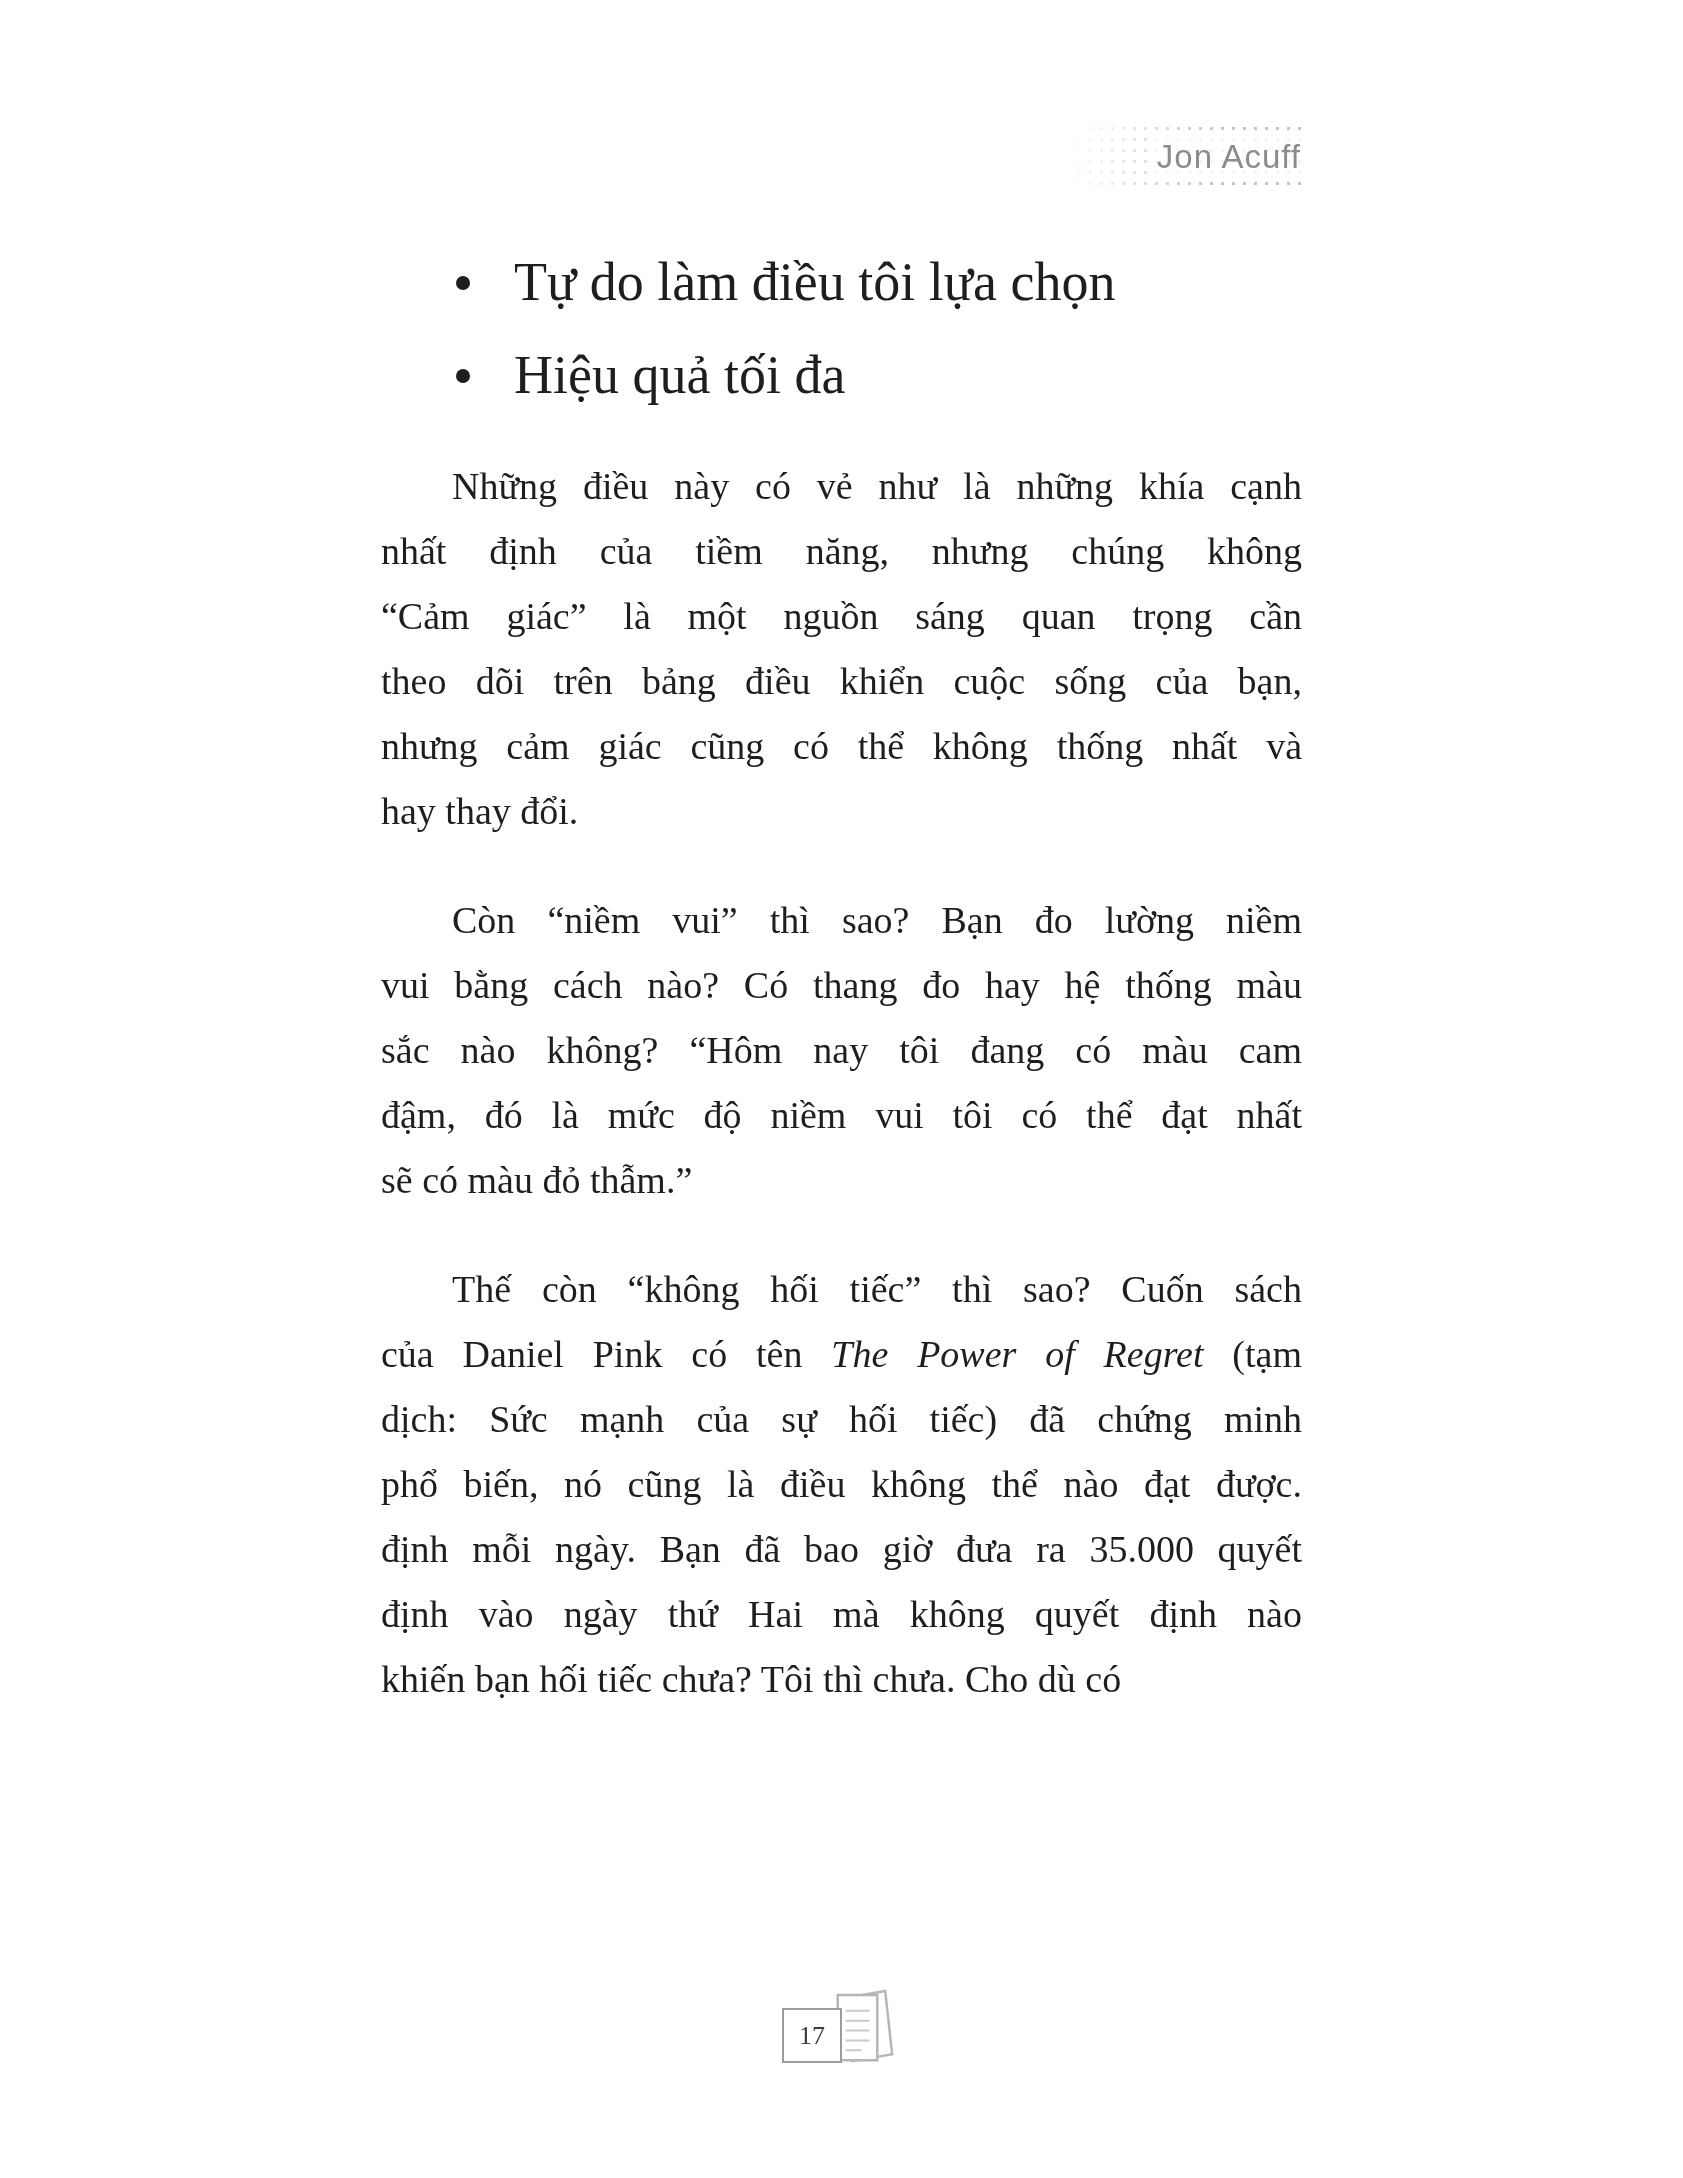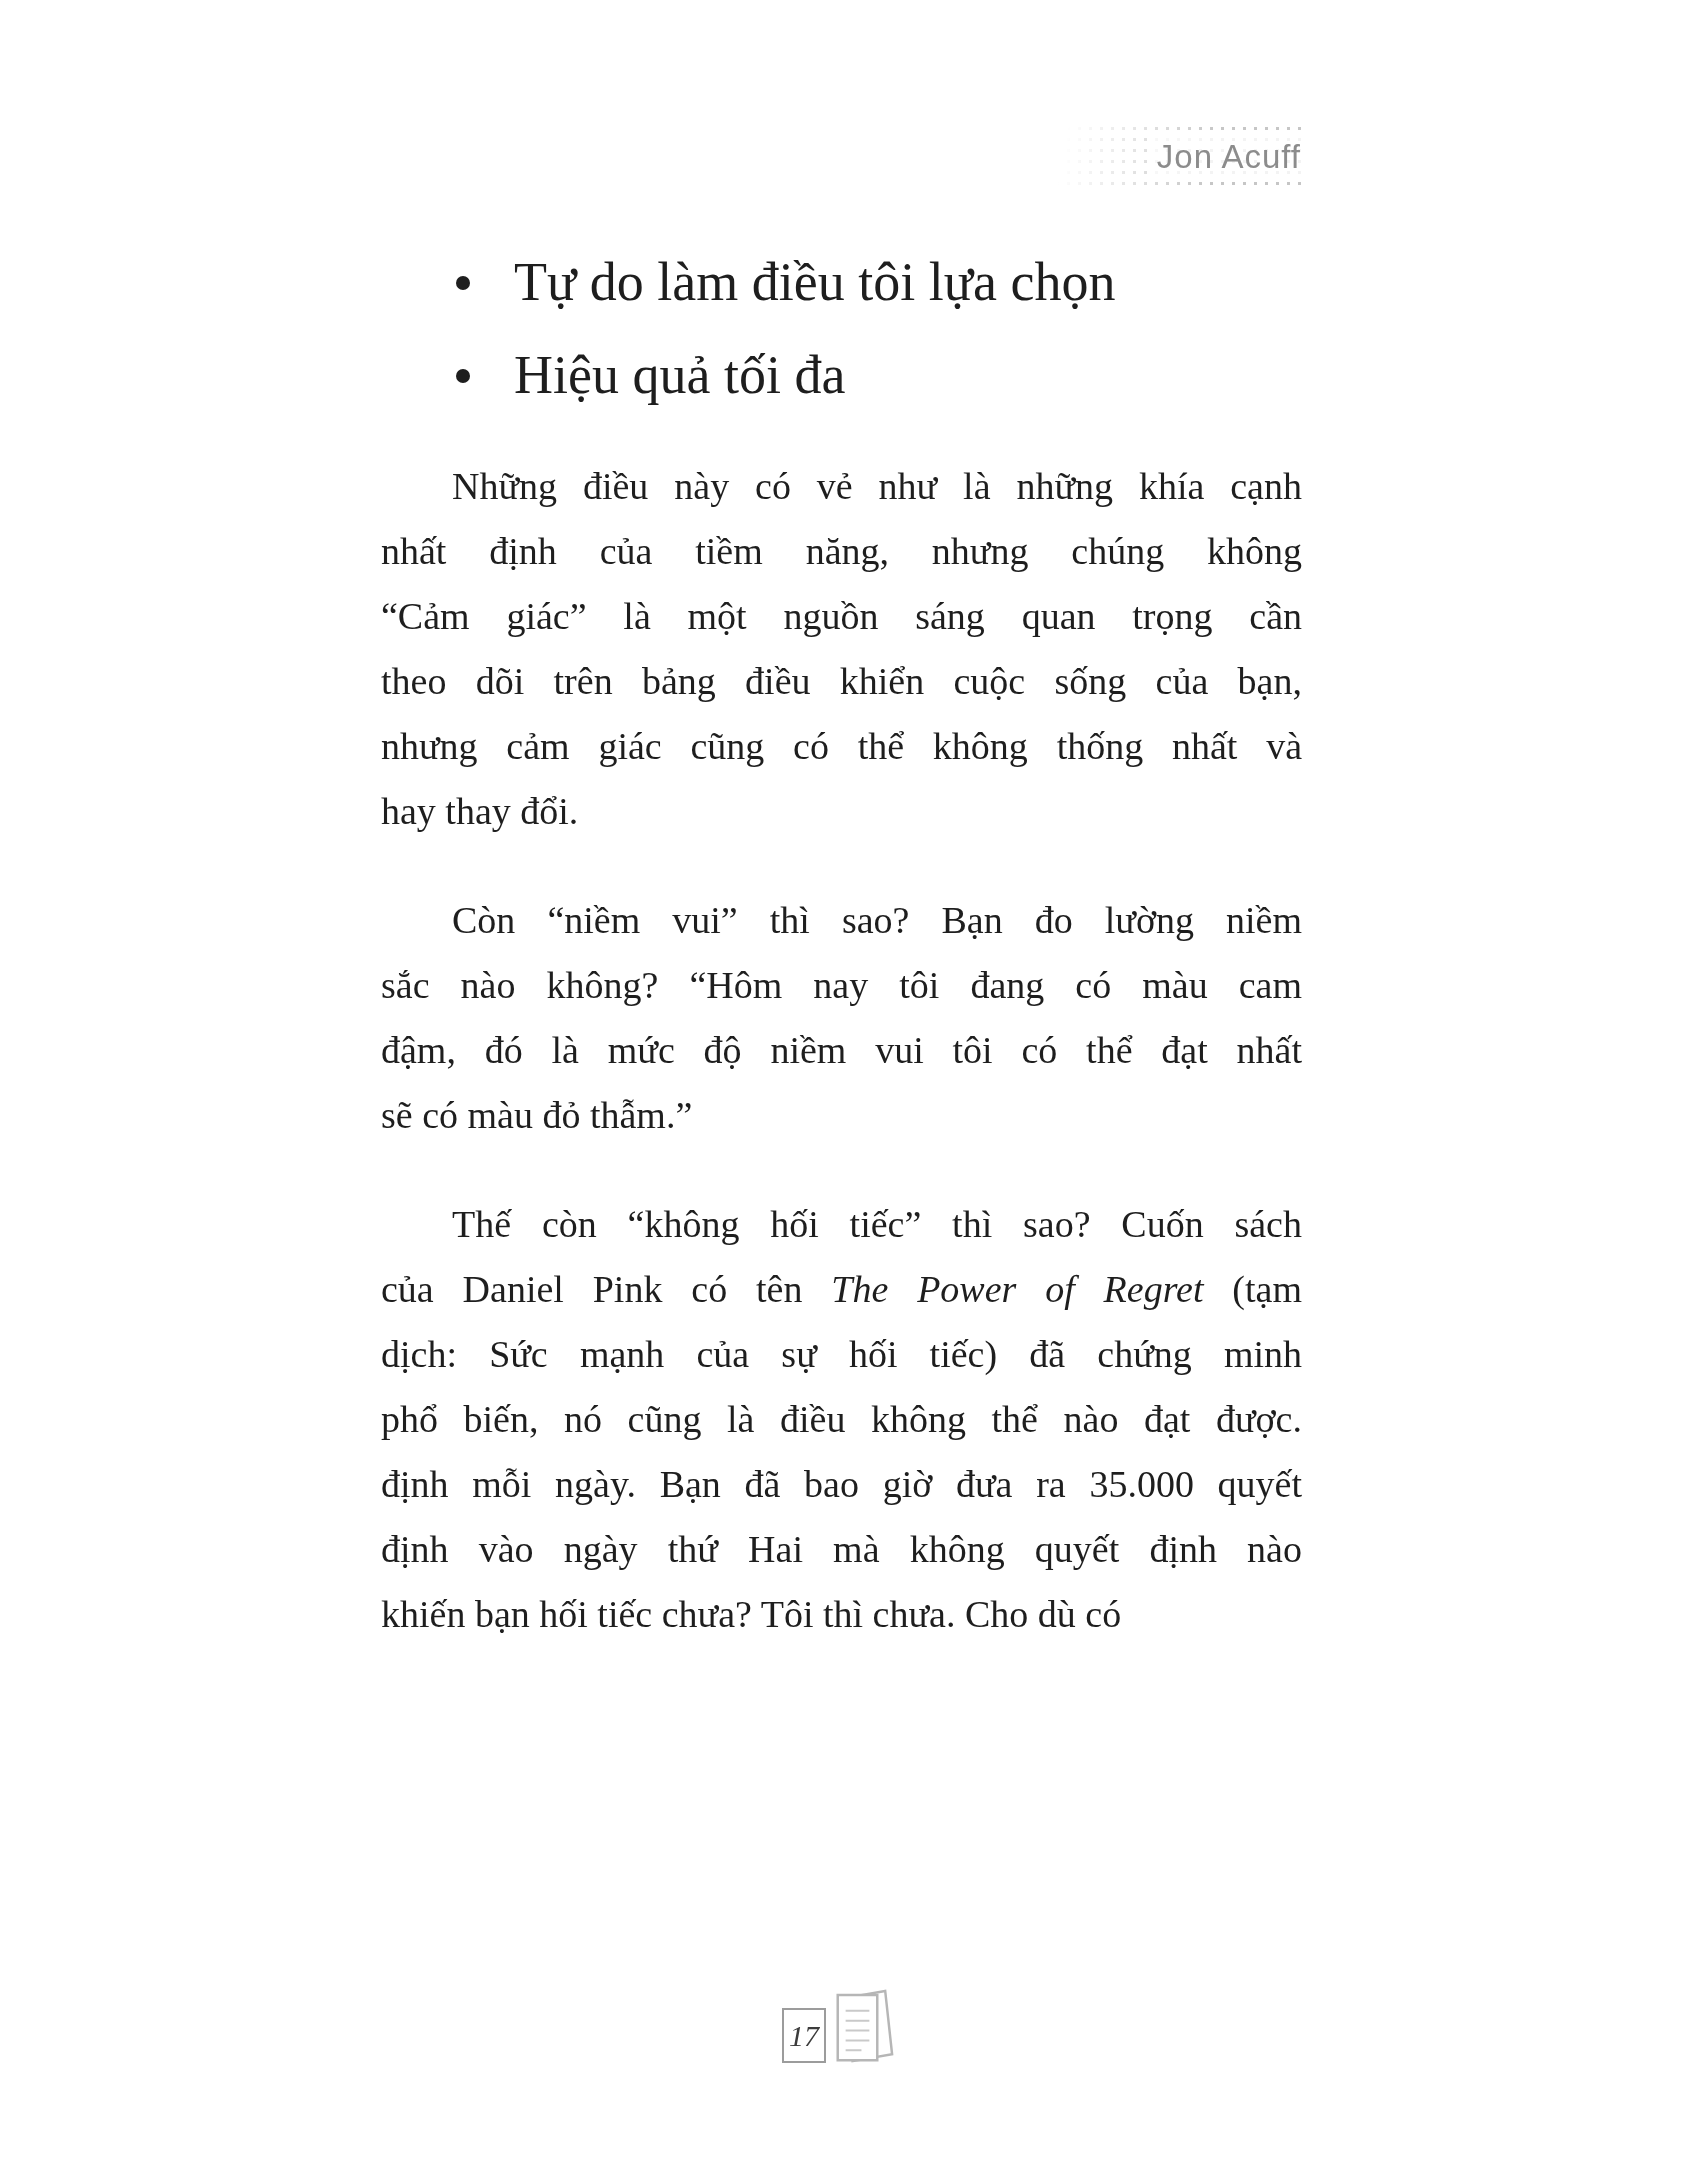--- a/index.html
+++ b/index.html
@@ -74,25 +74,25 @@
 
   
   .page-footer {
     position:absolute; left:0; right:0; top:1986px;
     display:flex; justify-content:center;
   }
   .footer-inner { position:relative; width:119px; height:93px; }
   .pages-icon { position:absolute; right:0; top:0; }
   .pagenum-box {
     position:absolute; left:0; top:22px;
-    width:44px; height:55px;
+    width:60px; height:55px;
     background:#ffffff;
     border:2px solid #9c9c9c;
     display:flex; align-items:center; justify-content:center;
-    font-size:30px; color:#3c3c3c;font-style:italic;
+    font-size:26px; color:#3c3c3c;
   }
 </style>
 </head>
 <body>
 
 <div class="page">
 
   <header class="running-head">
     <div class="dots"></div>
     <span class="author">Jon Acuff</span>
@@ -113,20 +113,21 @@
         <div class="para">
           <div class="line first"><span>Những điều này có vẻ như là những khía cạnh</span></div>
           <div class="line"><span>nhất định của tiềm năng, nhưng chúng không</span></div>
           <div class="line"><span>“Cảm giác” là một nguồn sáng quan trọng cần</span></div>
           <div class="line"><span>theo dõi trên bảng điều khiển cuộc sống của bạn,</span></div>
           <div class="line"><span>nhưng cảm giác cũng có thể không thống nhất và</span></div>
           <div class="line last"><span>hay thay đổi.</span></div>
         </div>
         <div class="para">
           <div class="line first"><span>Còn “niềm vui” thì sao? Bạn đo lường niềm</span></div>
+          <div class="line"><span>vui bằng cách nào? Có thang đo hay hệ thống màu</span></div>
           <div class="line"><span>sắc nào không? “Hôm nay tôi đang có màu cam</span></div>
           <div class="line"><span>đậm, đó là mức độ niềm vui tôi có thể đạt nhất</span></div>
           <div class="line last"><span>sẽ có màu đỏ thẫm.”</span></div>
         </div>
         <div class="para">
           <div class="line first"><span>Thế còn “không hối tiếc” thì sao? Cuốn sách</span></div>
           <div class="line"><span>của Daniel Pink có tên </span><i>The Power of Regret</i><span> (tạm</span></div>
           <div class="line"><span>dịch: Sức mạnh của sự hối tiếc) đã chứng minh</span></div>
           <div class="line"><span>phổ biến, nó cũng là điều không thể nào đạt được.</span></div>
           <div class="line"><span>định mỗi ngày. Bạn đã bao giờ đưa ra 35.000 quyết</span></div>

